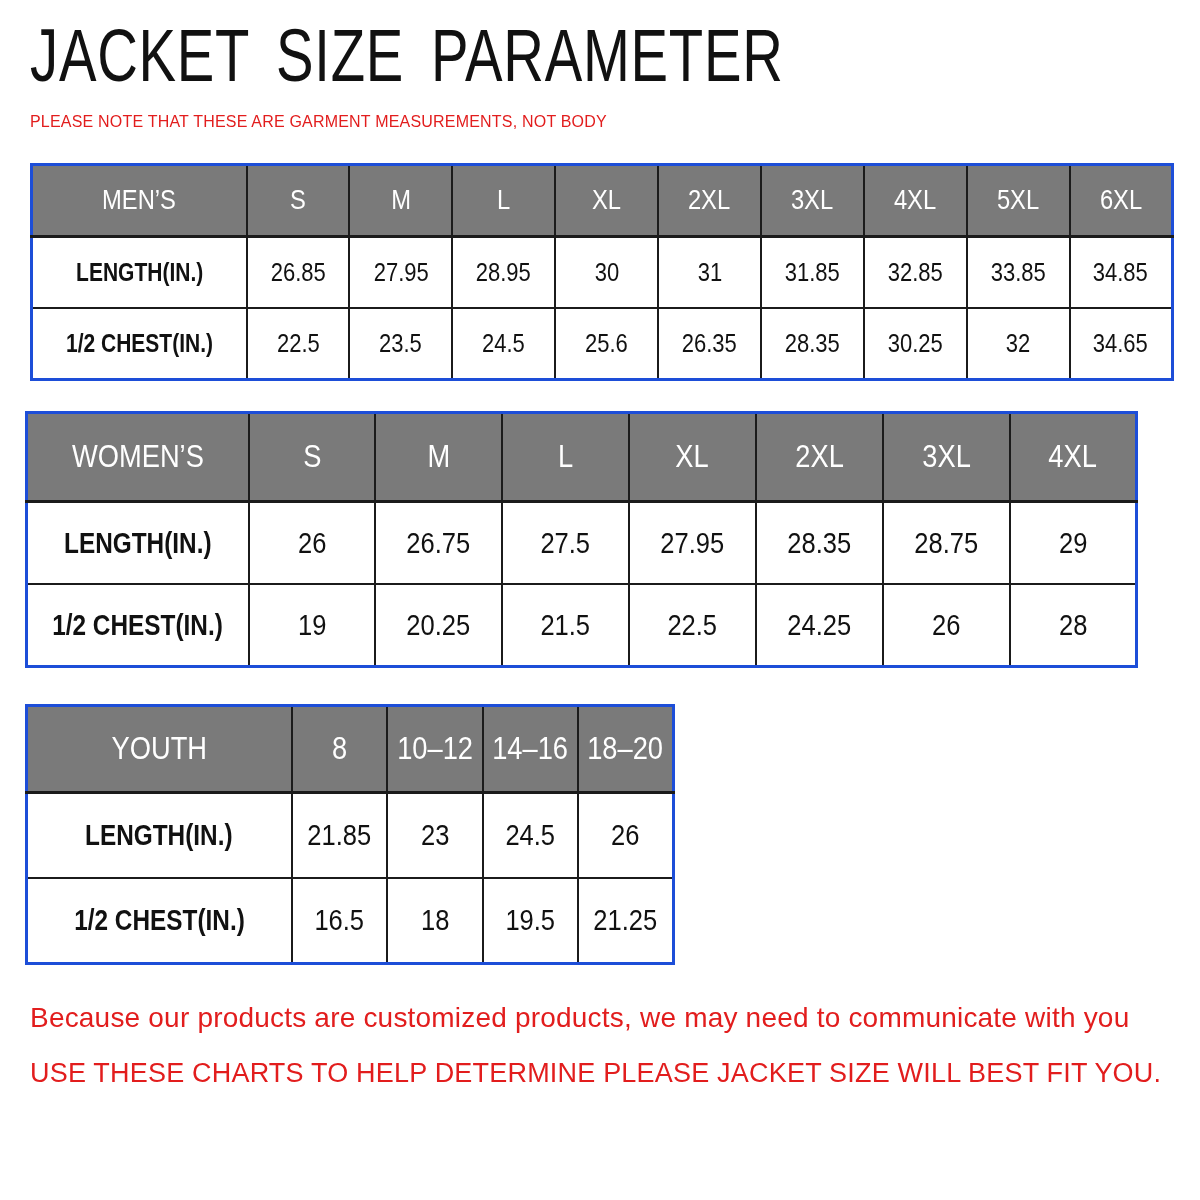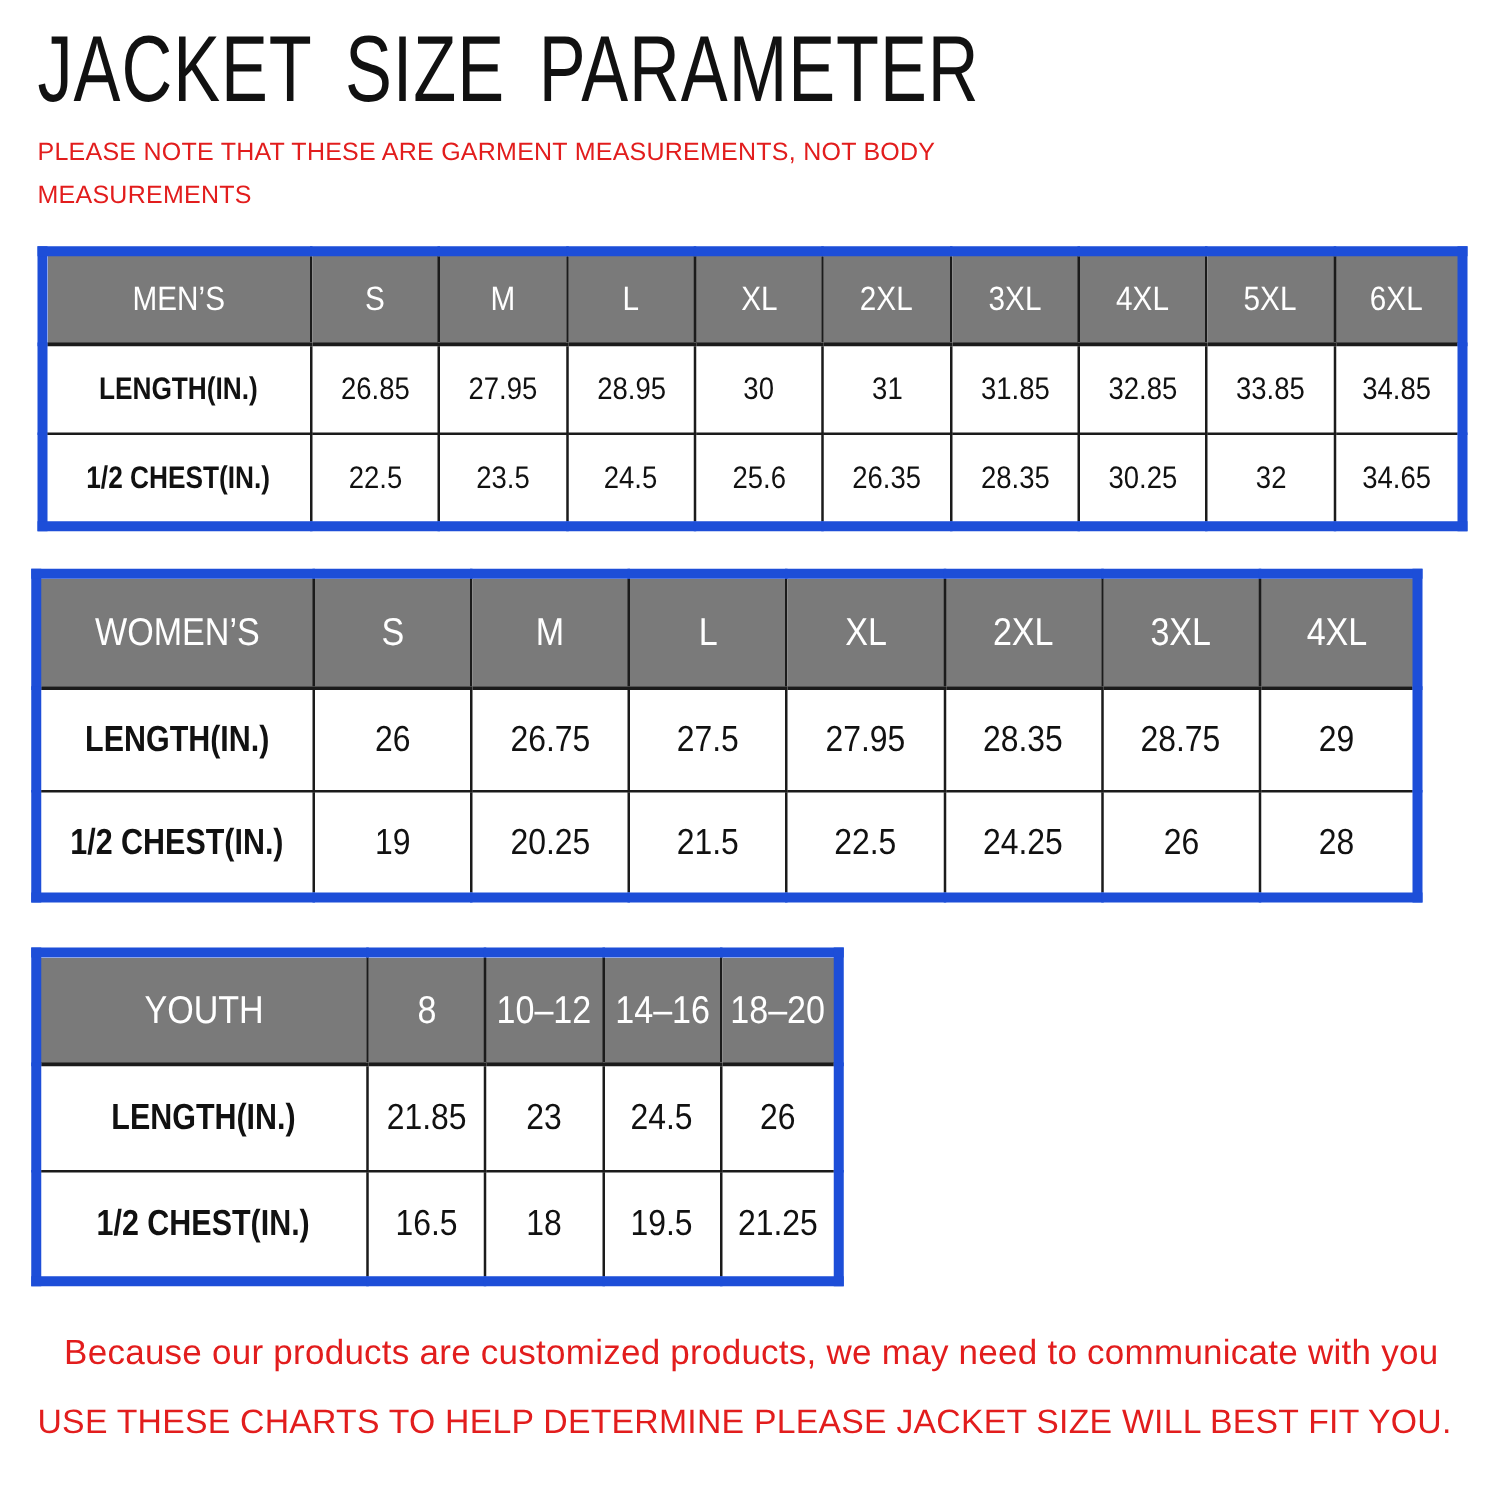--- a/index.html
+++ b/index.html
@@ -8,24 +8,24 @@
     font-family:"Liberation Sans", sans-serif;color:#111;
   }
   .page{padding:20px 28px 0 30px;}
 
   
   h1{margin:0;font-size:75px;line-height:0.95;white-space:nowrap;font-weight:normal;}
   .ttl{display:inline-block;transform:scaleX(0.75);transform-origin:0 50%;
        letter-spacing:1px;word-spacing:14px;}
 
   
-  .note{margin-top:14px;font-size:20px;line-height:34px;color:#e21d1d;letter-spacing:0.2px;}
-
-  
-  table.size-table{border-collapse:collapse;table-layout:fixed;border:8px solid #1d4ed8;}
+  .note{margin-top:14px;font-size:16px;line-height:34px;color:#e21d1d;letter-spacing:0.2px;}
+
+  
+  table.size-table{border-collapse:collapse;table-layout:fixed;border:3px solid #1d4ed8;}
   .size-table th,.size-table td{
     border:2px solid #1b1b1b;text-align:center;vertical-align:middle;padding:0;
     overflow:hidden;white-space:nowrap;
   }
   .size-table th{background:#7a7a7a;color:#ffffff;font-weight:400;border-bottom-width:3px;}
   .cnd{display:inline-block;transform:scaleX(0.88);}
   .lblc{display:inline-block;transform:scaleX(0.84);font-weight:700;}
 
   .mens{width:1144px;margin-top:24px;}
   .mens th{height:69px;font-size:27px;}
@@ -36,33 +36,32 @@
   .womens th{height:86px;font-size:31px;}
   .womens td{height:80px;font-size:29px;}
   .womens .c0{width:222px;}
 
   .youth{width:650px;margin-top:36px;margin-left:-5px;}
   .youth th{height:84px;font-size:31px;}
   .youth td{height:83px;font-size:29px;}
   .youth .c0{width:265px;}
 
   
-  .footer-para{margin:30px 0 0 0;font-size:28px;line-height:45px;color:#e21d1d;letter-spacing:0.2px;text-align:center;}
+  .footer-para{margin:30px 0 0 0;font-size:28px;line-height:45px;color:#e21d1d;letter-spacing:0.2px;}
   .footer-charts{margin:18px 0 0 0;font-size:27px;color:#e21d1d;letter-spacing:0.2px;}
 </style>
 </head>
 <body>
 
 <div class="page">
 
   <h1><span class="ttl">JACKET SIZE PARAMETER</span></h1>
 
   <div class="note">
     <div>PLEASE NOTE THAT THESE ARE GARMENT MEASUREMENTS, NOT BODY</div>
-    <div>MEASUREMENTS</div>
   </div>
 
   <table class="size-table mens">
     <colgroup>
         <col class="c0">
         <col>
         <col>
         <col>
         <col>
         <col>

